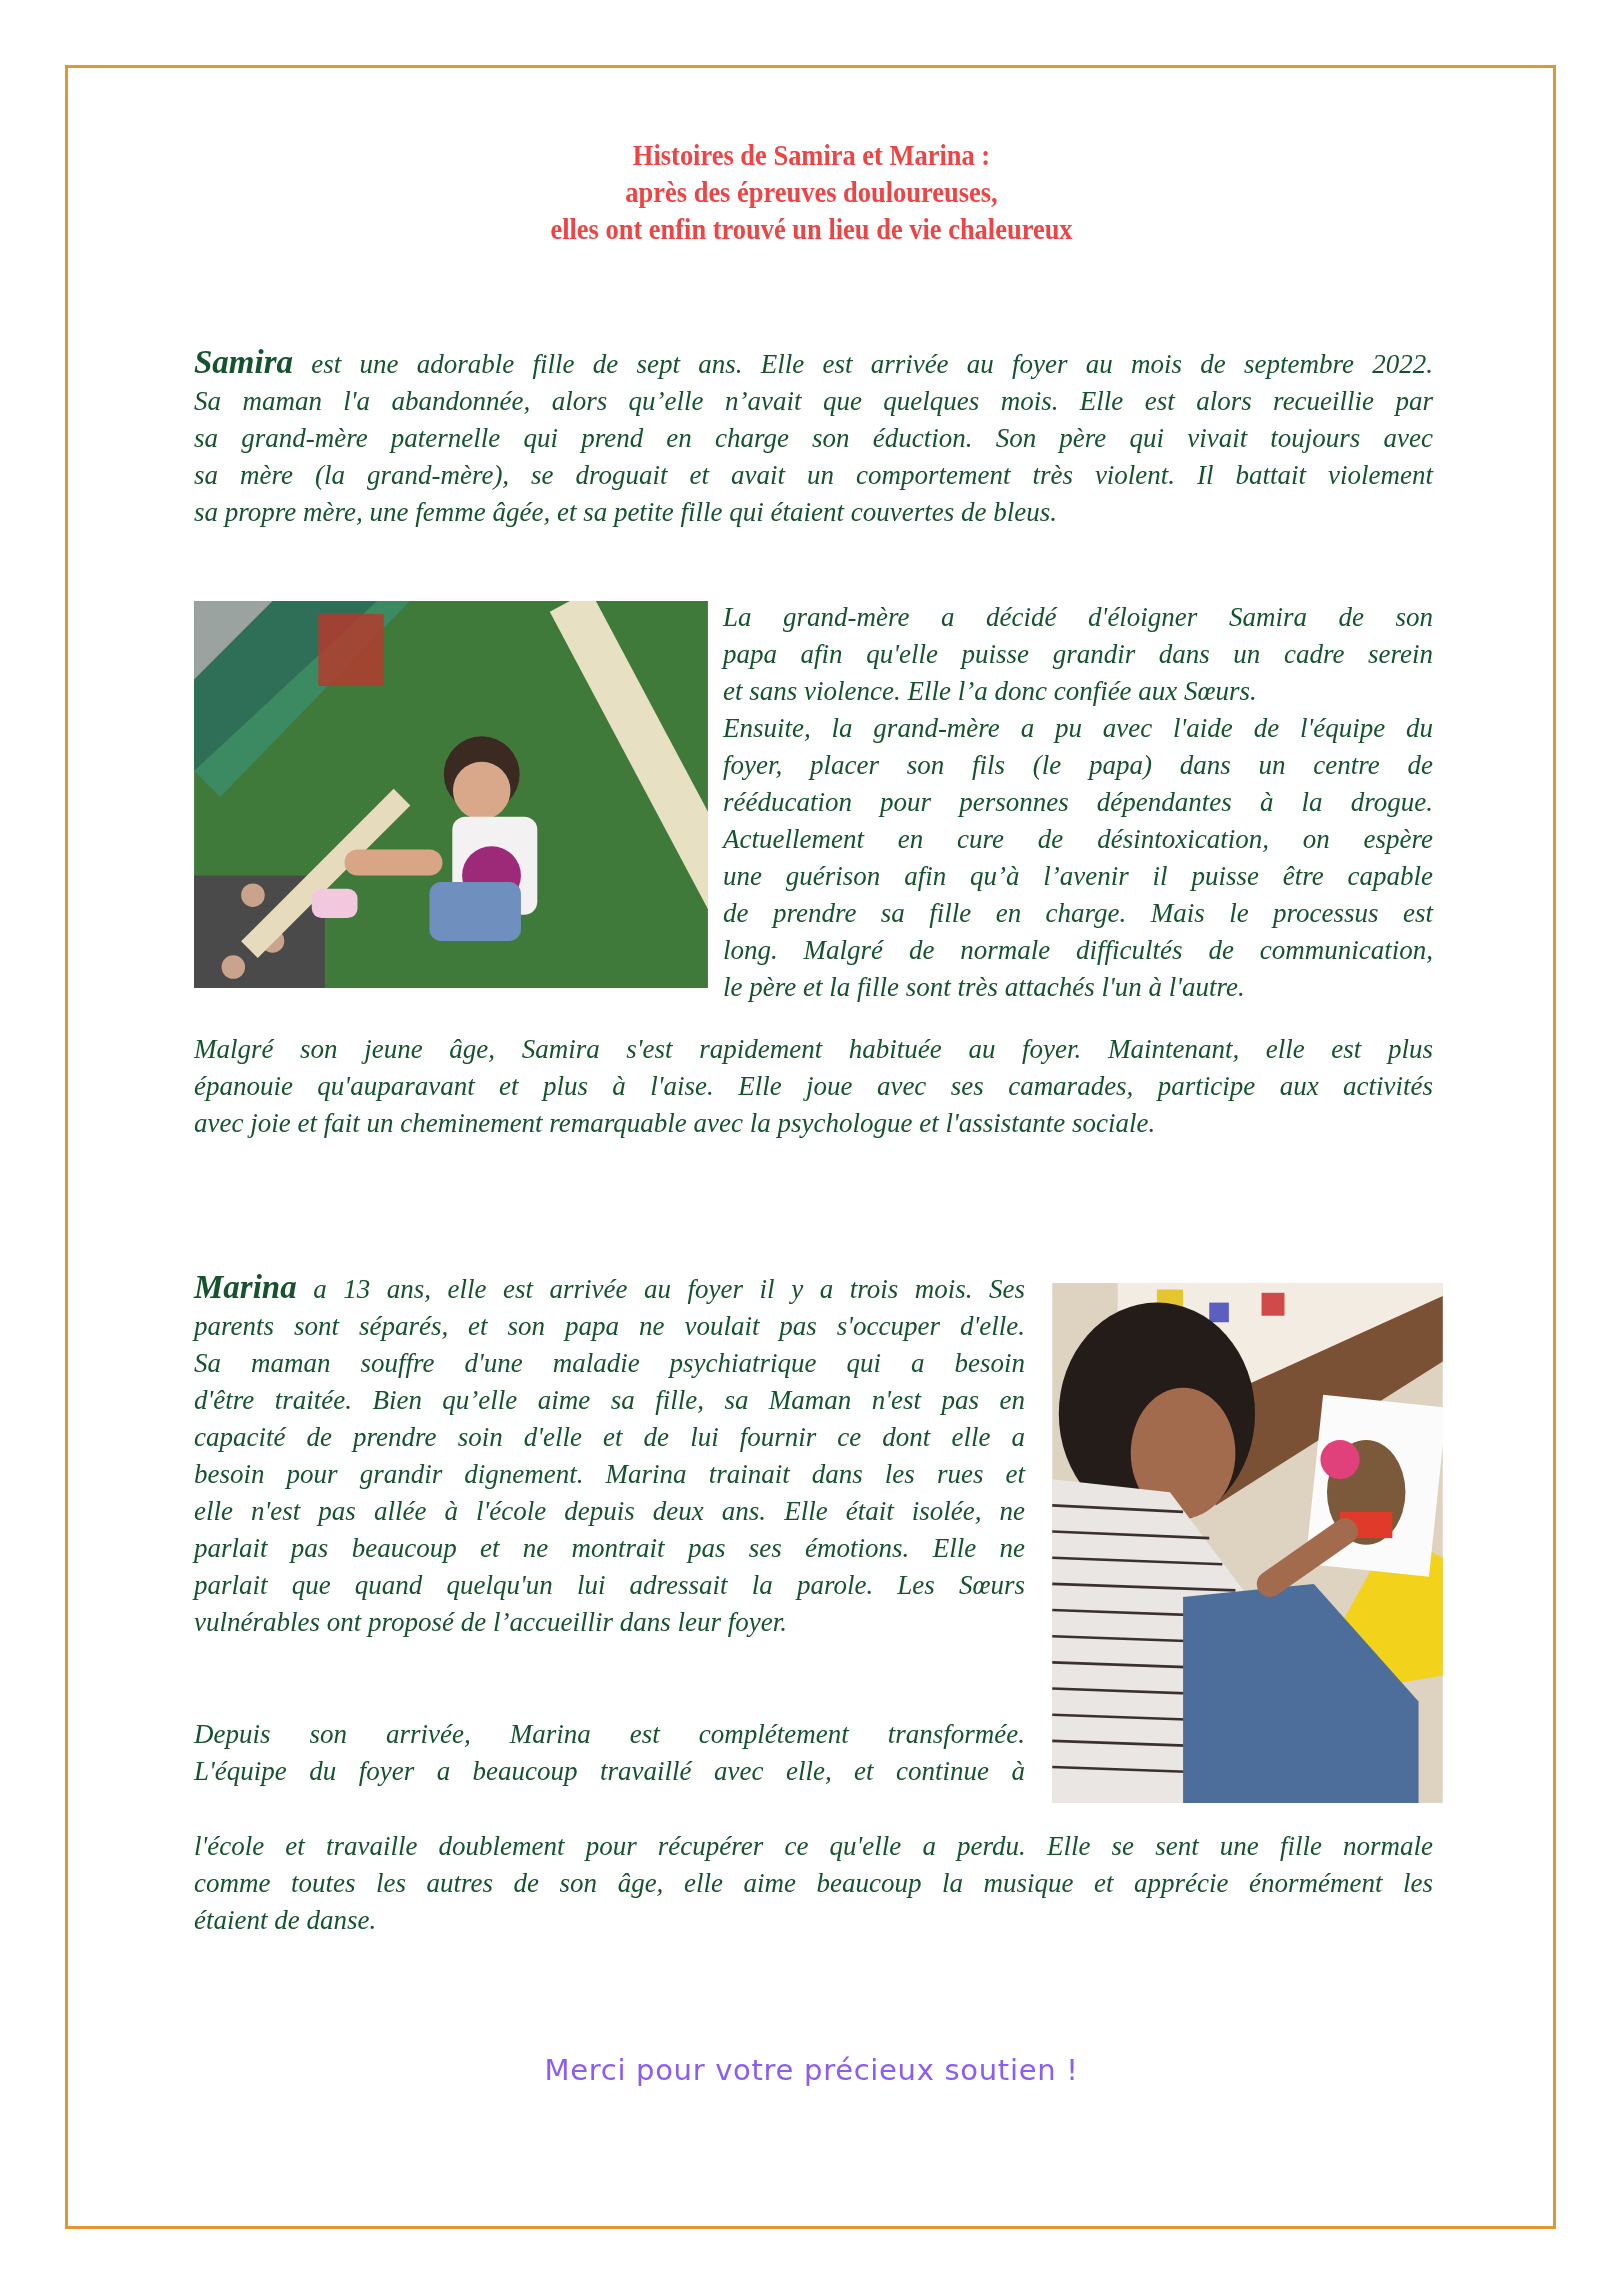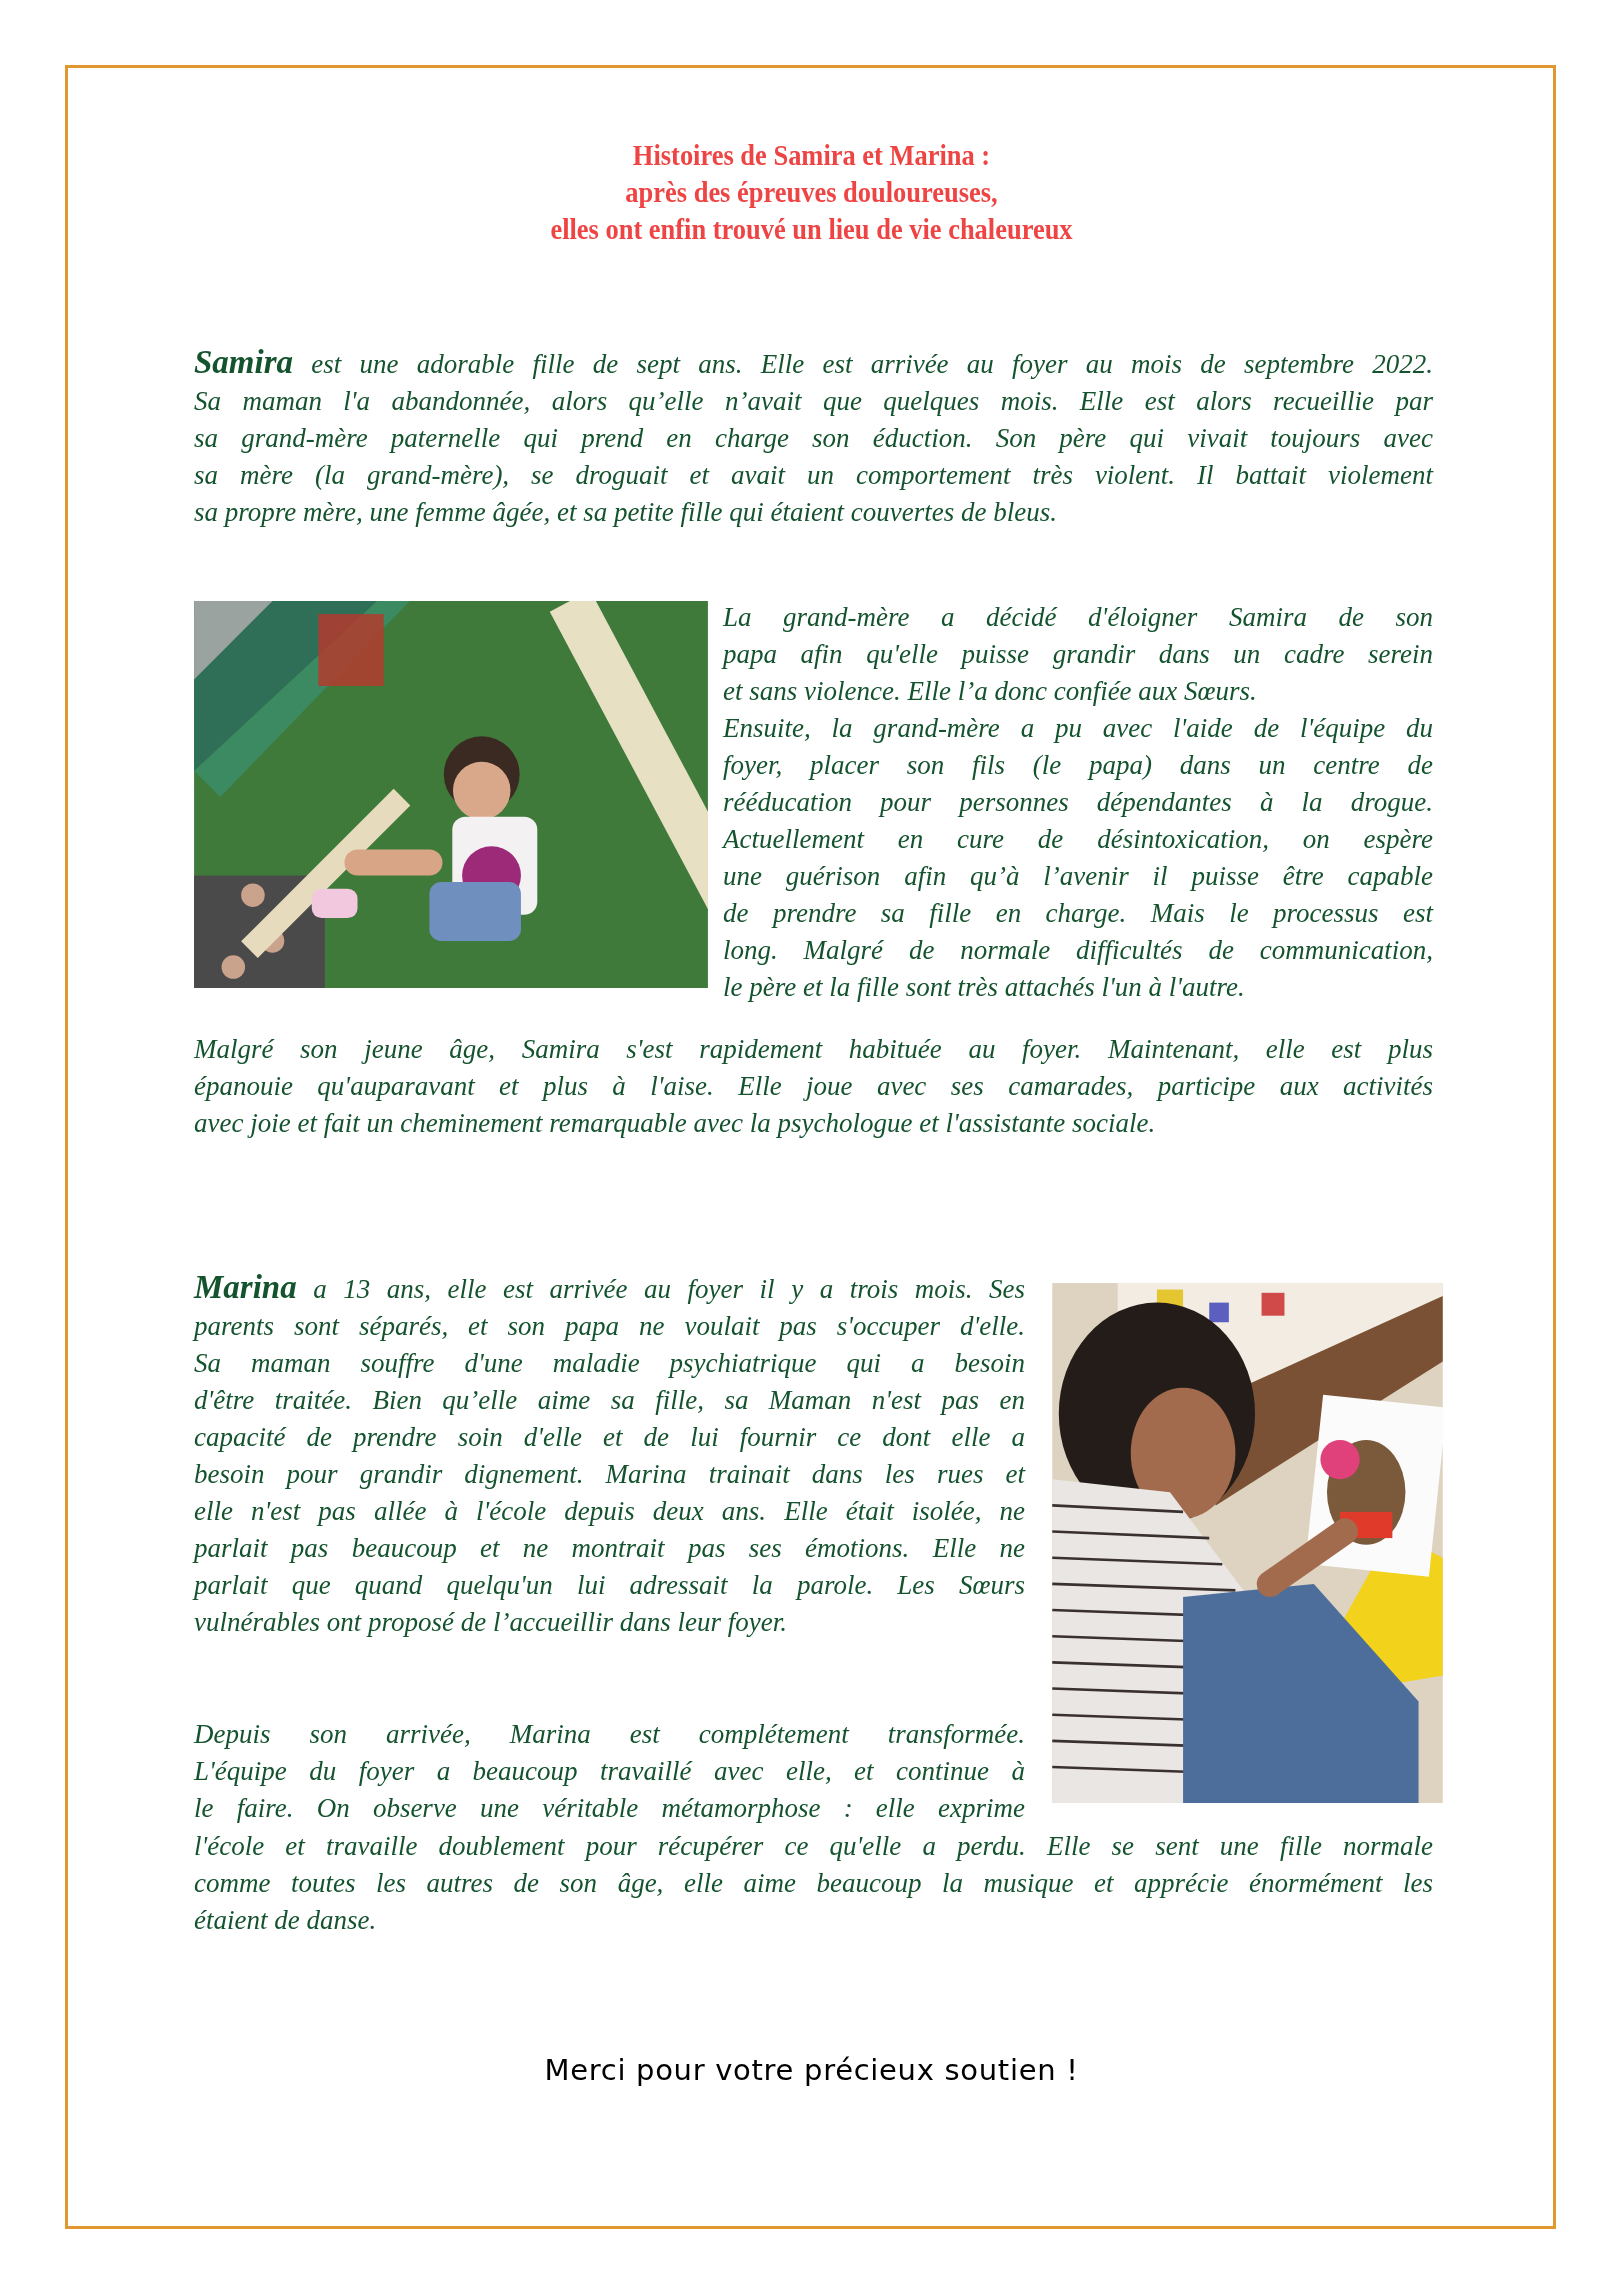--- a/index.html
+++ b/index.html
@@ -24,21 +24,21 @@
     text-align: justify;
   }
   .line { white-space: nowrap; display: block; text-align: justify; text-align-last: justify; }
   .line.last { text-align-last: left; }
   .name { font-weight: bold; font-size: 33px; }
   .abs { position: absolute; }
   .photo { position: absolute; overflow: hidden; }
   .merci {
     position: absolute; left: 0; width: 1623px; top: 2053px;
     text-align: center; font-family: "DejaVu Sans", sans-serif;
-    font-size: 29px; color: #000000; letter-spacing: 0.7px;
+    font-size: 29px; color: #8b5cf6; letter-spacing: 0.7px;
   }
 </style>
 </head>
 <body>
 
 <div class="page-border"></div>
 
 <div class="title">
   <div>Histoires de Samira et Marina :</div>
   <div>après des épreuves douloureuses,</div>
@@ -140,21 +140,20 @@
       <line x1="0" y1="740" x2="280" y2="750"></line>
     </g>
     <polygon points="200,480 400,460 560,640 560,795 200,795" fill="#4d6e9a"></polygon>
     <rect x="300" y="400" width="180" height="40" rx="20" fill="#a36b4e" transform="rotate(-35 390 420)"></rect>
   </svg>
 </div>
 
 <div class="abs body-text" style="left:194px; top:1716px; width:831px;">
   <span class="line">Depuis son arrivée, Marina est complétement transformée.</span>
   <span class="line">L'équipe du foyer a beaucoup travaillé avec elle, et continue à</span>
-  <span class="line">le faire. On observe une véritable métamorphose : elle exprime</span>
 </div>
 <div class="abs body-text" style="left:194px; top:1828px; width:1239px;">
   <span class="line">l'école et travaille doublement pour récupérer ce qu'elle a perdu. Elle se sent une fille normale</span>
   <span class="line">comme toutes les autres de son âge, elle aime beaucoup la musique et apprécie énormément les</span>
   <span class="line last">étaient de danse.</span>
 </div>
 
 <div class="merci">Merci pour votre précieux soutien !</div>
 
 

